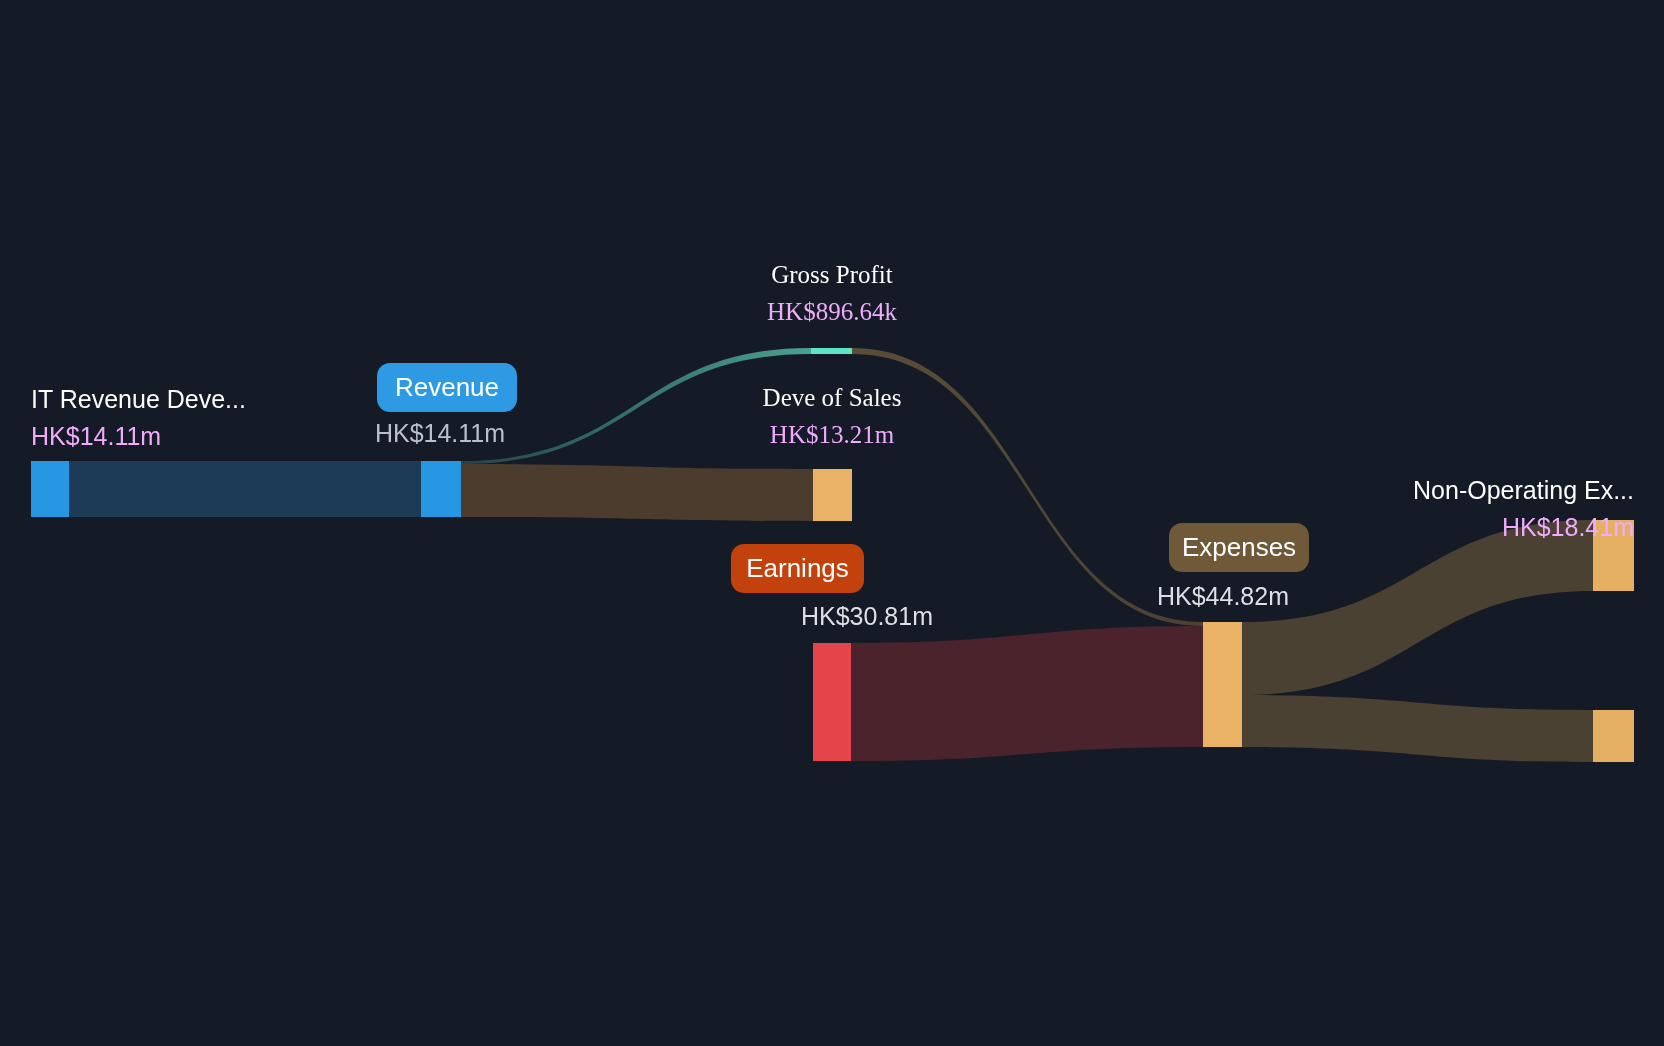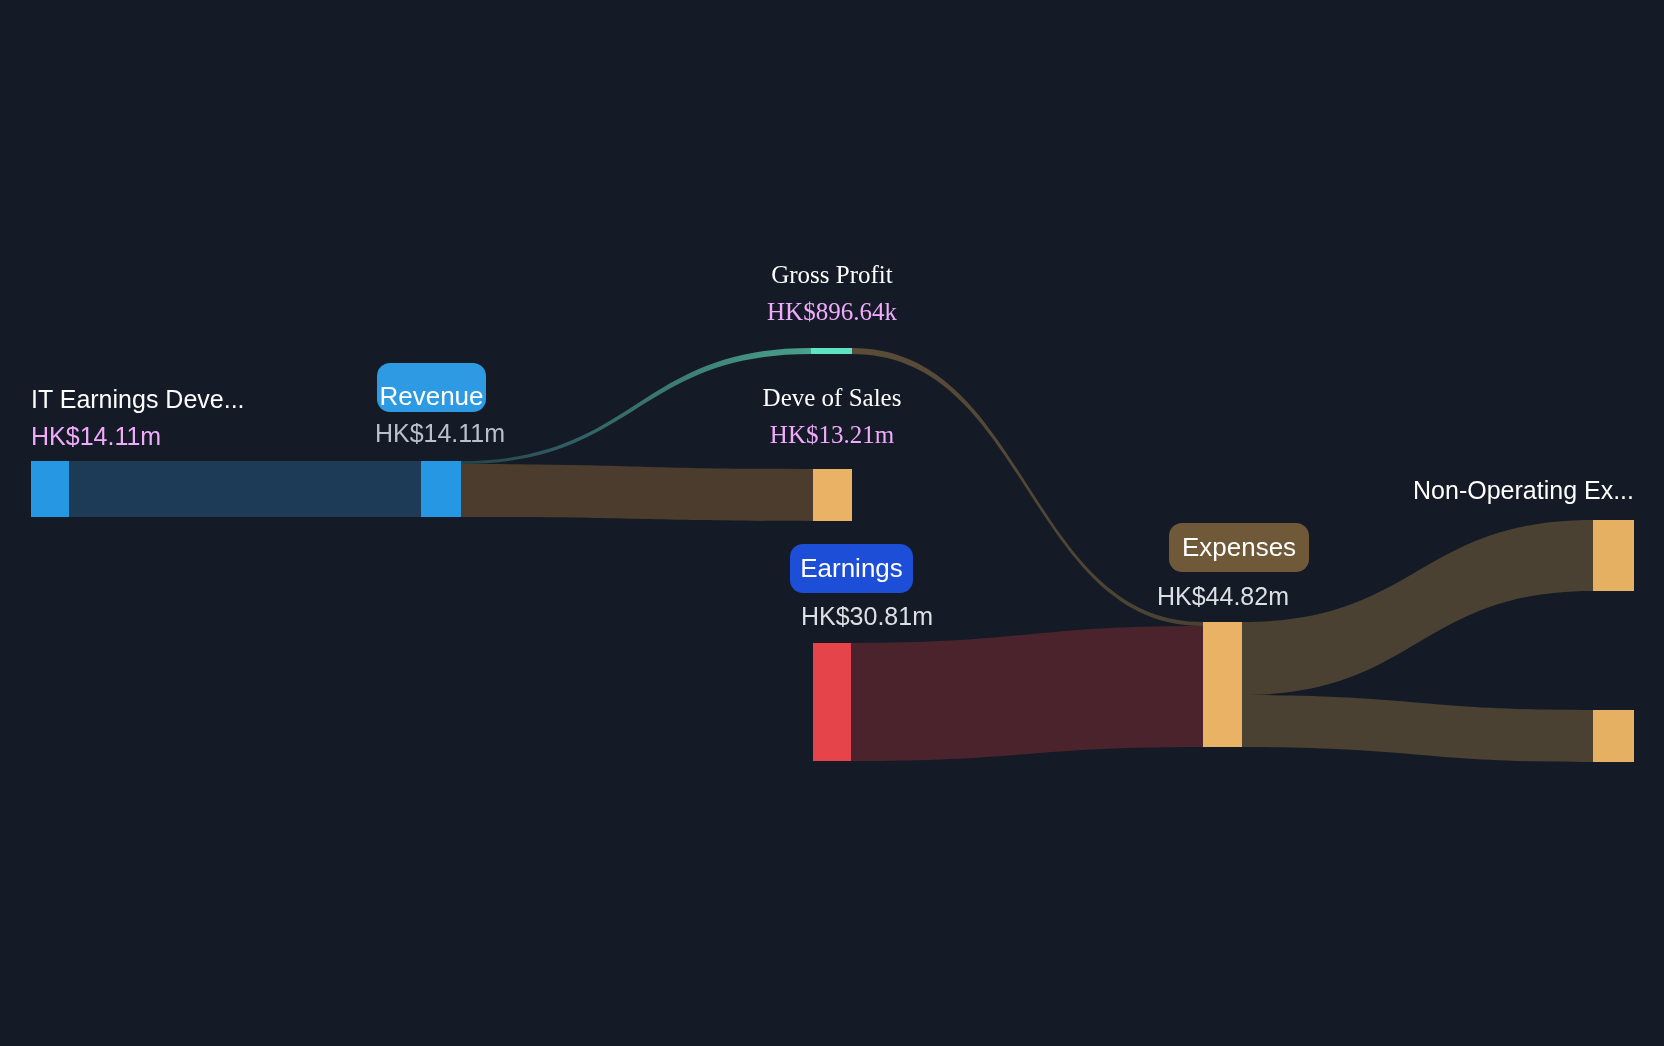--- a/index.html
+++ b/index.html
@@ -89,47 +89,48 @@
         <rect x="811" y="348" width="41" height="6" fill="#5ce4c4"></rect>
         <rect x="813" y="469" width="39" height="52" fill="#e9b265"></rect>
         <rect x="813" y="643" width="38" height="118" fill="#e5444b"></rect>
         <rect x="1203" y="622" width="39" height="125" fill="#e9b265"></rect>
         <rect x="1593" y="520" width="41" height="71" fill="#e6b063"></rect>
         <rect x="1593" y="710" width="41" height="52" fill="#e6b063"></rect>
       </g>
   </svg>
 
   <div class="block" style="left:31px; top:381px;">
-    <div class="title">IT Earnings Deve...</div>
+    <div class="title">IT Revenue Deve...</div>
     <div class="value">HK$14.11m</div>
   </div>
 
-  <div class="pill" style="left: 377px; top: 363px; width: 109px; background-color: rgb(46, 154, 228); align-items: flex-end;">
+  <div class="pill" style="left: 377px; top: 363px; width: 140px; background-color: rgb(46, 154, 228);">
     <span>Revenue</span>
   </div>
   <div class="pill-value" style="left:440px; top:418px;">HK$14.11m</div>
 
   <div class="block center" style="left:832px; top:256px;">
     <div class="title">Gross Profit</div>
     <div class="value">HK$896.64k</div>
   </div>
 
   <div class="block center" style="left:832px; top:379px;">
     <div class="title">Deve of Sales</div>
     <div class="value">HK$13.21m</div>
   </div>
 
-  <div class="pill" style="left: 790px; top: 544px; width: 123px; background-color: #1d4ed8;">
+  <div class="pill" style="left: 731px; top: 544px; width: 133px; background-color: #c2410c;">
     <span>Earnings</span>
   </div>
   <div class="pill-value bright" style="left:867px; top:601px;">HK$30.81m</div>
 
   <div class="pill" style="left: 1153px; top: 523px; width: 140px; background-color: rgb(111, 89, 57); margin-left: 16px;">
     <span>Expenses</span>
   </div>
   <div class="pill-value bright" style="left:1223px; top:581px;">HK$44.82m</div>
 
   <div class="block rightalign" style="right:30px; top:440px;margin-top:32px;">
     <div class="title">Non-Operating Ex...</div>
+    <div class="value">HK$18.41m</div>
   </div>
 
 
 </div>
 
 </body></html>

